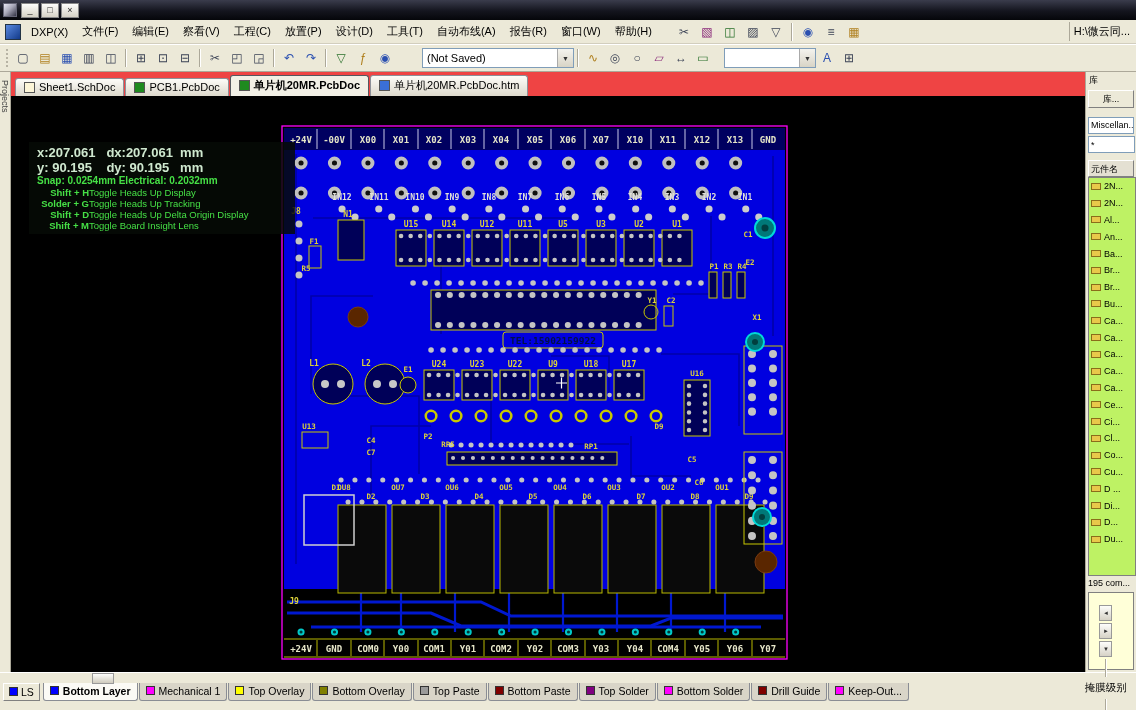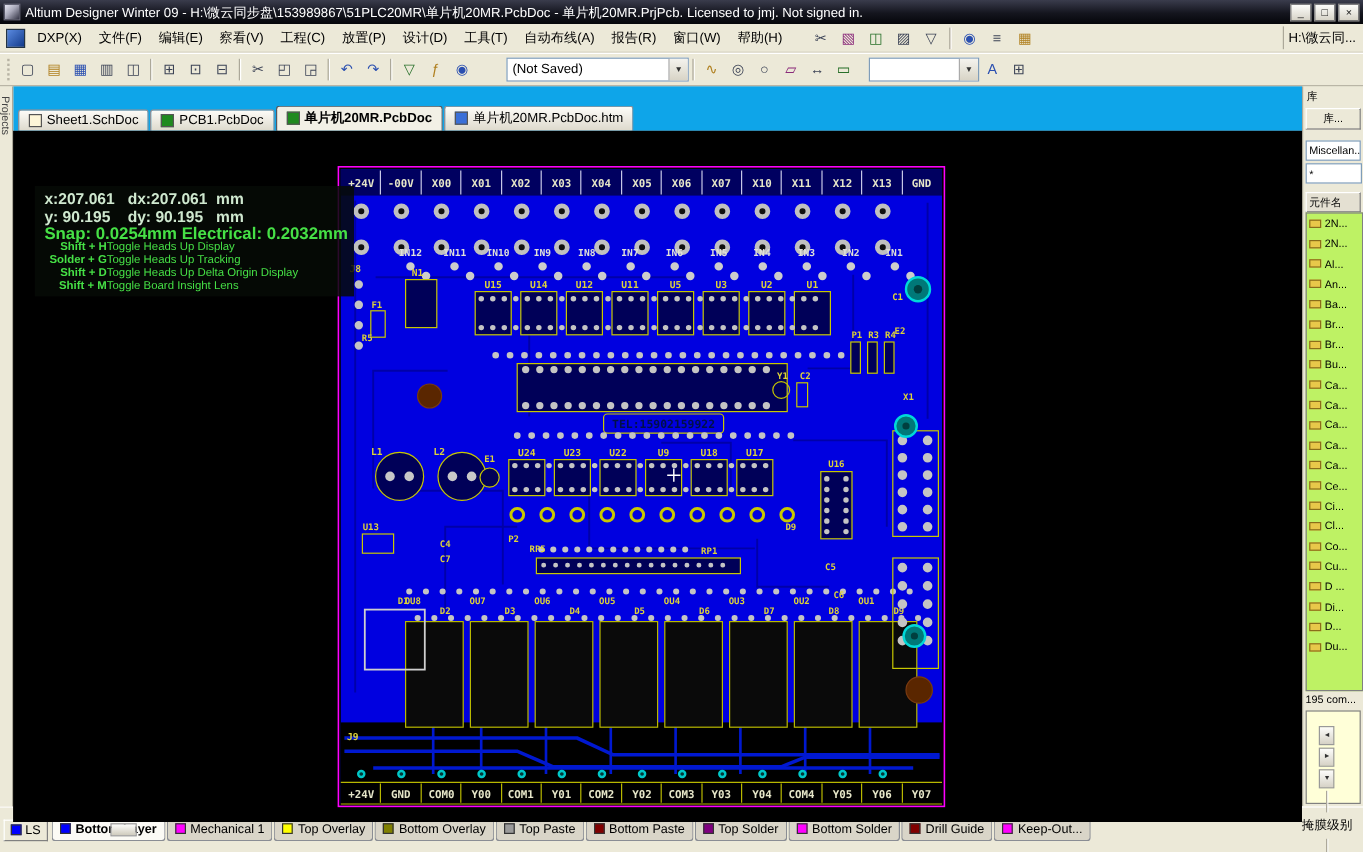--- a/index.html
+++ b/index.html
@@ -39,21 +39,21 @@
   .combo-arrow { width:16px; height:18px; background:linear-gradient(#f4f3ee,#d8d4c6); border-left:1px solid #aaa;
     font-size:7px; display:flex; align-items:center; justify-content:center; color:#333; }
   .combo.main { width:152px; margin-left:26px; }
   .combo.sec { width:92px; margin-left:10px; }
 
   
   .main-row { flex:1; display:flex; min-height:0; }
   .left-rail { width:11px; background:#ece9d8; border-right:1px solid #aca899; position:relative; flex:0 0 auto; }
   .left-rail .vtext { position:absolute; top:8px; left:0; writing-mode:vertical-rl; font-size:9px; color:#444; }
   .center-col { width:1074px; display:flex; flex-direction:column; flex:0 0 auto; }
-  .doc-tabs { height:37px; background:#0ea5e9; display:flex; align-items:flex-end; padding:2px 2px 0 4px; gap:1px; flex:0 0 auto; }
+  .doc-tabs { height:24px; background:#ef4444; display:flex; align-items:flex-end; padding:2px 2px 0 4px; gap:1px; flex:0 0 auto; }
   .dtab { display:flex; align-items:center; gap:4px; padding:2px 8px 3px; font-size:11px;
     background:linear-gradient(#fdfcf8,#ddd9cc); border:1px solid #8d9098; border-bottom:none; border-radius:3px 3px 0 0; }
   .dtab.active { background:#f2f0e6; font-weight:bold; border-color:#55585f; }
   .dticon { width:11px; height:11px; border:1px solid #555; flex:0 0 auto; }
   .ic-sch { background:#fdf6d8; } .ic-pcb { background:#1f8a1f; } .ic-htm { background:#3a6fd8; }
 
   
   .editor { position:relative; width:1074px; height:576px; background:#000; flex:0 0 auto; }
   .pcb-svg { position:absolute; left:0; top:0; }
   .pcb-svg text { font-family:"DejaVu Sans Mono", monospace; }
@@ -62,21 +62,21 @@
   .t-silk { fill:#ddd23a; font-size:8px; font-weight:bold; text-anchor:middle; }
   .t-sm   { font-size:7.5px; }
   .t-tel  { fill:#001048; font-size:9.5px; font-weight:bold; text-anchor:middle; }
   .ic { fill:#000058; stroke:#c8c800; stroke-width:1; }
   .relay { fill:#0a0a0a; stroke:#b8b800; stroke-width:1; }
   .hole { fill:#007878; stroke:#00d8d8; stroke-width:2; }
 
   .hud { position:absolute; left:18px; top:14px; width:266px; height:92px; background:rgba(6,10,6,0.85);
     padding:3px 8px; color:#cfe8cf;margin-top:32px; }
   .hud-big { font-size:13px; font-weight:bold; white-space:pre; line-height:15px; }
-  .hud-snap { font-size:14px; font-weight:bold; color:#46e046; white-space:pre; line-height:12px; }
+  .hud-snap { font-size:10px; font-weight:bold; color:#46e046; white-space:pre; line-height:12px; }
   .hud-sc { font-size:9.5px; color:#46e046; line-height:11px; white-space:pre; }
   .hud-key { font-weight:bold; display:inline-block; width:52px;text-align:right; }
 
   
   .hscroll { height:12px; background:#f4f2e6; display:flex; align-items:stretch; flex:0 0 auto; border-top:1px solid #aca899; }
   .sb-btn { width:13px; background:linear-gradient(#fdfdfb,#d6d2c6); border:1px solid #999; font-size:6px;
     display:flex; align-items:center; justify-content:center; color:#333; flex:0 0 auto; }
   .sb-track { flex:1; position:relative; }
   .sb-thumb { position:absolute; left:68px; top:0; width:22px; height:100%;
     background:linear-gradient(#fdfdfb,#cfcbbd); border:1px solid #999; }
@@ -112,21 +112,20 @@
   .flatbtn.fav { background:#737373; border:1px solid #caa; }
   .lb-right .sb-btn { height:16px; }
 </style>
 </head>
 <body>
 
 <div class="window">
 
   <div class="titlebar">
     <span class="app-icon"></span>
-    <span class="title-text">Altium Designer Winter 09 - H:\微云同步盘\153989867\51PLC20MR\单片机20MR.PcbDoc - 单片机20MR.PrjPcb. Licensed to jmj. Not signed in.</span>
     <span class="win-btns">
       <span class="win-btn">_</span>
       <span class="win-btn">□</span>
       <span class="win-btn">×</span>
     </span>
   </div>
 
   <div class="menubar">
     <span class="mb-logo"></span>
     <span class="menu-item">DXP(X)</span>

